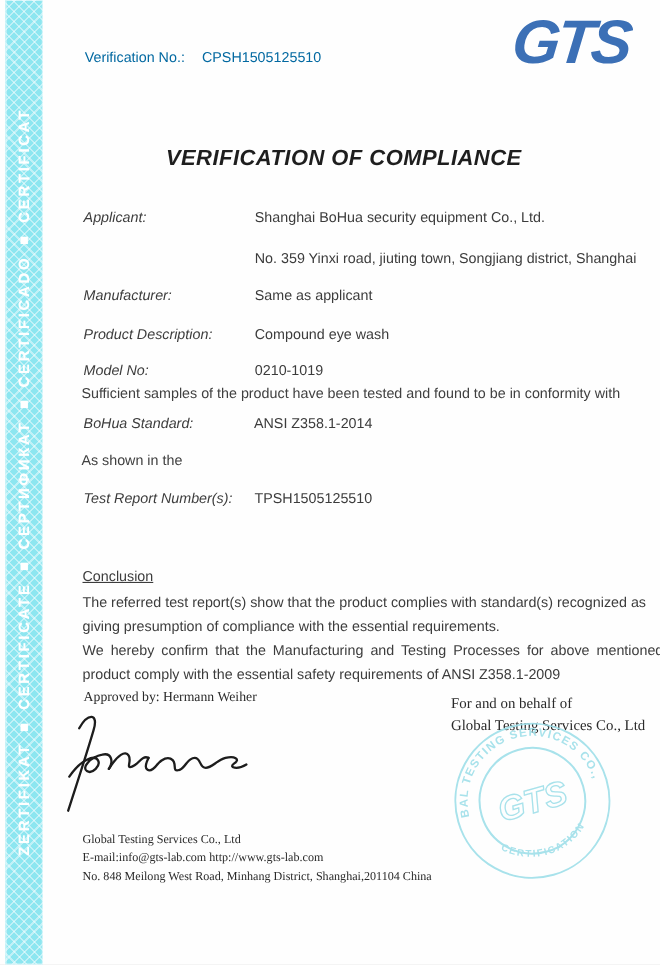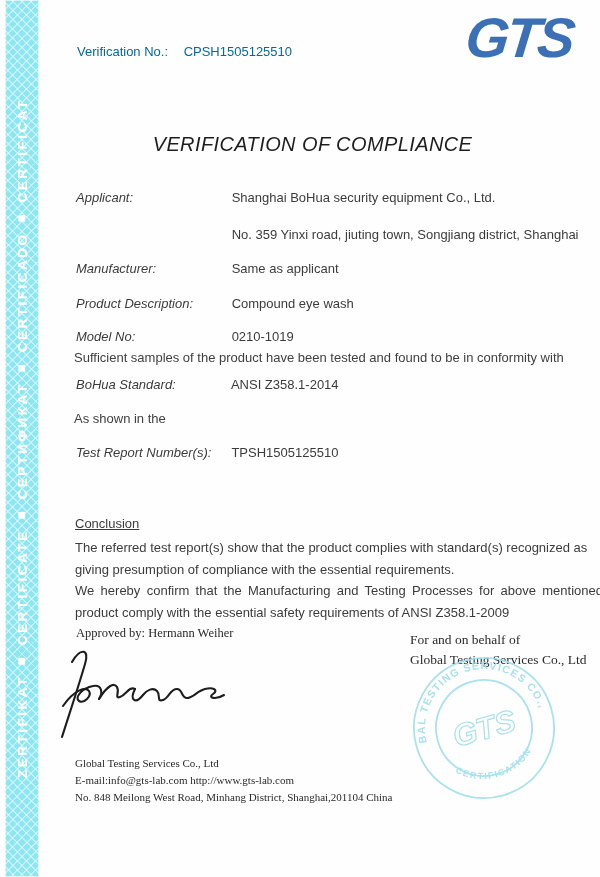--- a/index.html
+++ b/index.html
@@ -29,21 +29,21 @@
   .verif-row{position:absolute;left:77px;top:44px;font-size:13px;color:#0369a1;}
   .verif-row .lbl{display:inline-block;width:103px;}
   .logo{
     position:absolute;left:466px;top:10px;
     font-size:56px;font-weight:bold;font-style:italic;
     letter-spacing:-3px;transform:skewX(-6deg);
     color:#3c70b6;line-height:1;
   }
   .title{
     position:absolute;left:40px;top:133px;width:545px;text-align:center;
-    font-size:20px;font-weight:normal;font-style:italic;letter-spacing:.4px;
+    font-size:20px;font-weight:bold;font-style:italic;letter-spacing:.4px;
     color:#1e1e1e;
   }
   
   .row{position:absolute;left:76px;font-size:13px;color:#3c3c3c;white-space:nowrap;}
   .row .lbl{display:inline-block;width:152px;vertical-align:top;font-style:italic;}
   .fullline{position:absolute;left:74px;font-size:13px;color:#404040;white-space:nowrap;}
   
   .concl-head{position:absolute;left:75px;top:516px;font-size:13px;color:#3c3c3c;text-decoration:underline;}
   .para{position:absolute;left:75px;width:528px;font-size:13px;color:#3c3c3c;line-height:21.5px;}
   .para.justify{text-align:justify;}

